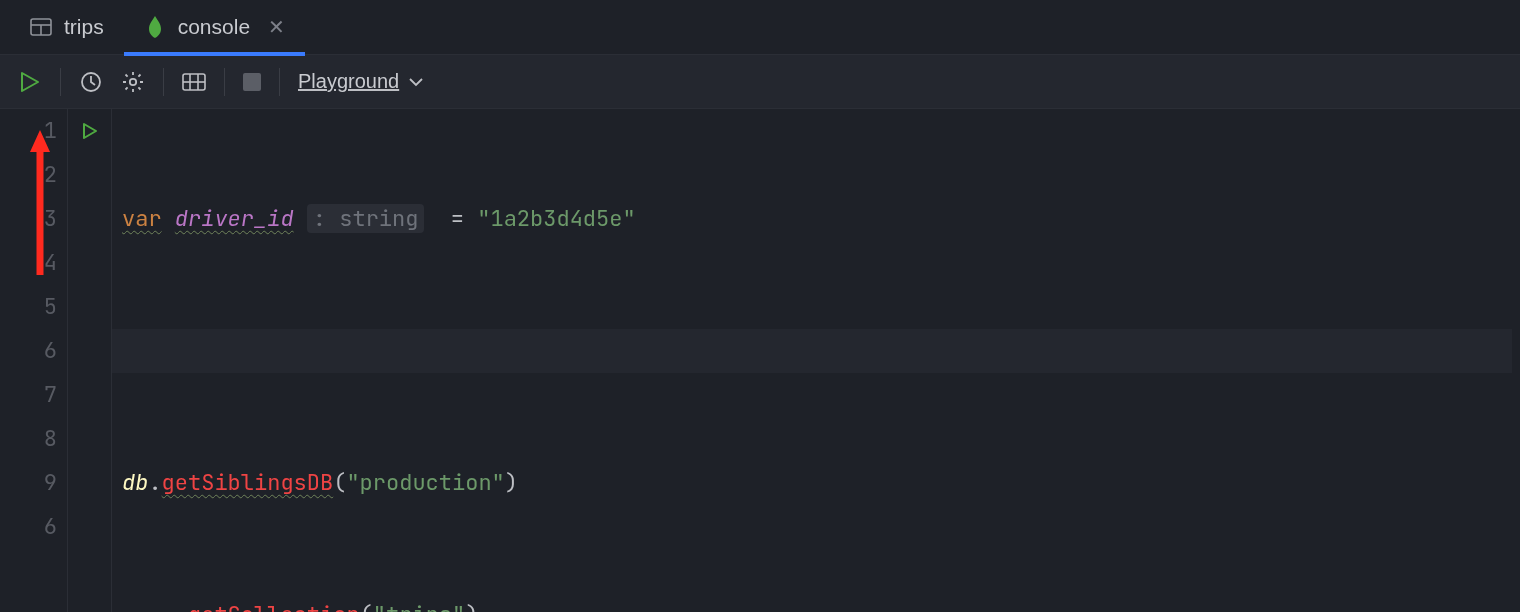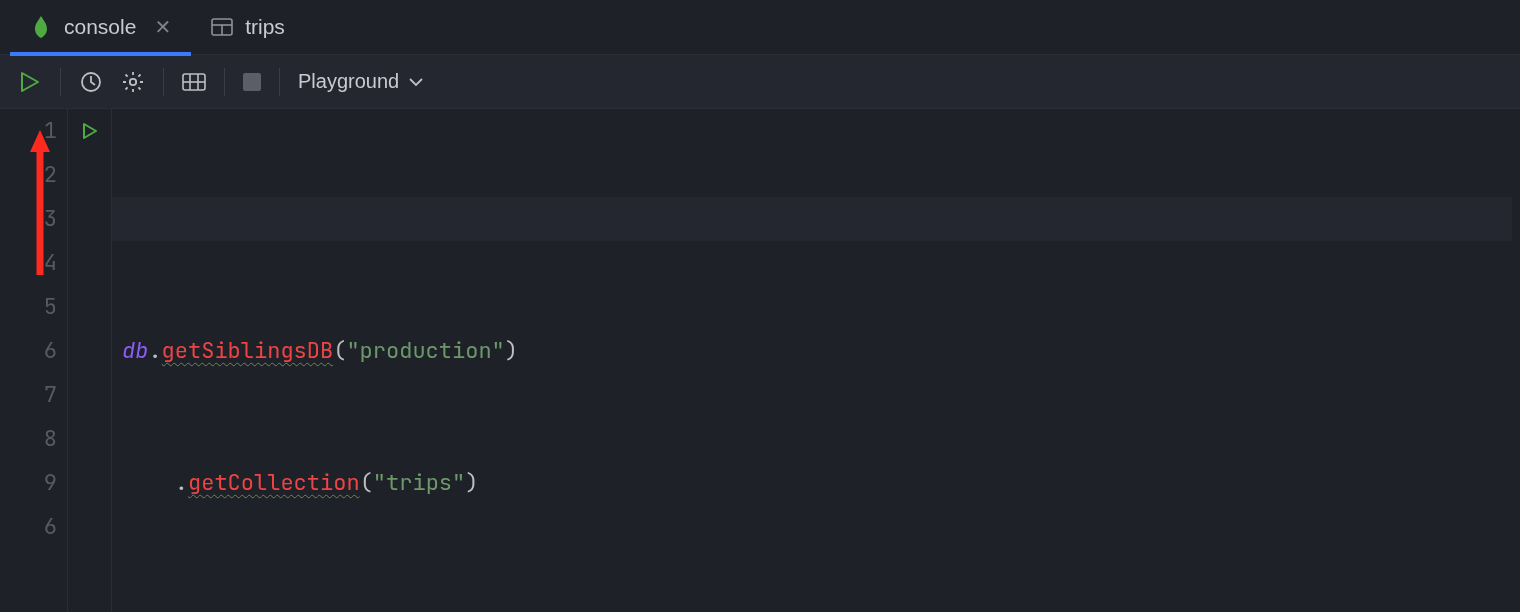--- a/index.html
+++ b/index.html
@@ -57,20 +57,21 @@
 
   
   .toolbar {
     display: flex;
     align-items: center;
     height: 54px;
     background: #24272f;
     border-bottom: 1px solid #2b2e36;
     padding: 0 18px;
     gap: 18px;
+    text-decoration: underline;
   }
   .toolbar .sep {
     width: 1px;
     height: 28px;
     background: #3a3d45;
   }
   .toolbar .iconbtn {
     width: 24px;
     height: 24px;
     display: inline-flex;
@@ -138,21 +139,21 @@
     padding-left: 10px;
     width: 1400px;
   }
 
   
   .kw { color: #cc8242; }          
   .field { color: #ba76c6; font-style: italic; }  
   .hint { color: #6f737b; background:#2b2e36; padding:0 6px; border-radius:4px; font-style: normal;}
   .op { color: #bdbfc4; }
   .str { color: #6c9969; }         
-  .ident { color: #8b5cf6; font-style: italic; } 
+  .ident { color: #fef9c3; font-style: italic; } 
   .method { color: #ef4444; }     
   .punct { color: #bdbfc4; }
   .wavy {
     text-decoration: underline wavy #6f835a;
     text-decoration-thickness: 1px;
     text-underline-offset: 4px;
   }
 
   
   .arrow {
@@ -161,38 +162,38 @@
     top: 130px;
     width: 20px;
     height: 145px;
     pointer-events: none;
   }
 </style>
 </head>
 <body>
 
 <div class="tabbar">
-  <div class="tab active">
-    <span class="iconwrap">
-      <svg width="16" height="22" viewBox="0 0 16 22">
-          <path d="M8 0 C5 5 2 8 2 13 C2 18 6 21 8 22 C10 21 14 18 14 13 C14 8 11 5 8 0 Z" fill="#4faa41"></path>
-        </svg>
-    </span>
-    <span>console</span>
-    <span class="close">✕</span>
-  </div>
   <div class="tab">
     <span class="iconwrap">
       <svg width="22" height="18" viewBox="0 0 22 18" fill="none" stroke="#8f9299" stroke-width="1.6">
           <rect x="1" y="1" width="20" height="16" rx="2"></rect>
           <line x1="1" y1="7" x2="21" y2="7"></line>
           <line x1="11" y1="7" x2="11" y2="17"></line>
         </svg>
     </span>
     <span>trips</span>
+  </div>
+  <div class="tab active">
+    <span class="iconwrap">
+      <svg width="16" height="22" viewBox="0 0 16 22">
+          <path d="M8 0 C5 5 2 8 2 13 C2 18 6 21 8 22 C10 21 14 18 14 13 C14 8 11 5 8 0 Z" fill="#4faa41"></path>
+        </svg>
+    </span>
+    <span>console</span>
+    <span class="close">✕</span>
   </div>
 </div>
 
 <div class="toolbar">
   <span class="iconbtn">
     <svg width="20" height="22" viewBox="0 0 20 22">
         <path d="M2 2 L18 11 L2 20 Z" fill="none" stroke="#4faa41" stroke-width="2" stroke-linejoin="round"></path>
       </svg>
   </span>
   <span class="sep"></span>
@@ -251,20 +252,21 @@
       <div class="gline"></div>
       <div class="gline"></div>
       <div class="gline"></div>
     <div class="gline"></div>
       <div class="gline"></div>
       <div class="gline"></div>
       <div class="gline"></div>
       <div class="gline"></div>
   </div>
   <div class="code">
+    <div class="line"><span class="kw wavy">var</span> <span class="field wavy">driver_id</span> <span class="hint">: string</span>  <span class="op">=</span> <span class="str">"1a2b3d4d5e"</span></div>
     <div class="line hl"> </div>
     <div class="line"><span class="ident">db</span><span class="punct">.</span><span class="method wavy">getSiblingsDB</span><span class="punct">(</span><span class="str">"production"</span><span class="punct">)</span></div>
     <div class="line">    <span class="punct">.</span><span class="method wavy">getCollection</span><span class="punct">(</span><span class="str">"trips"</span><span class="punct">)</span></div>
     
     
     
     
     
     
   </div>

